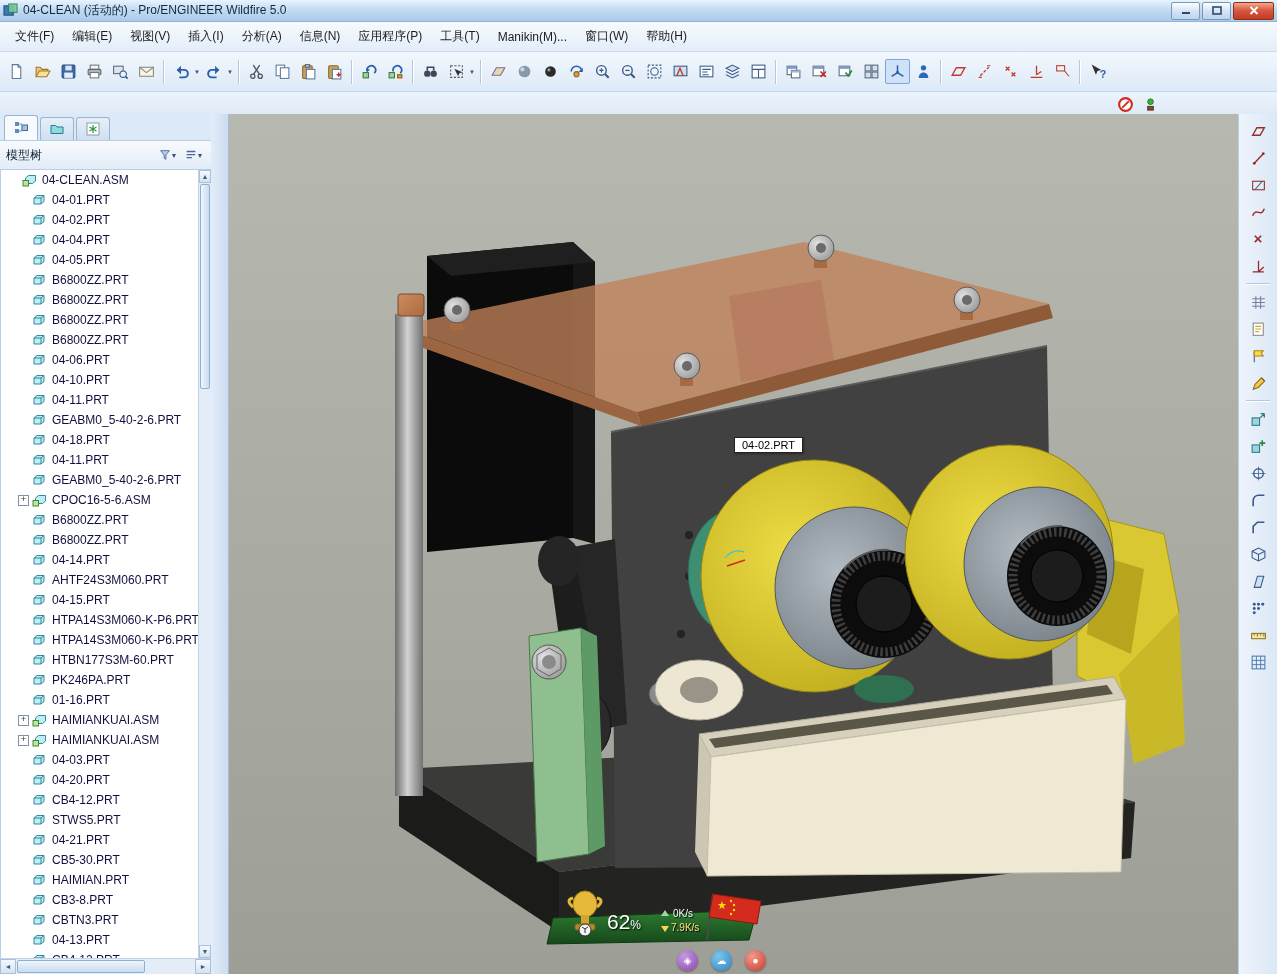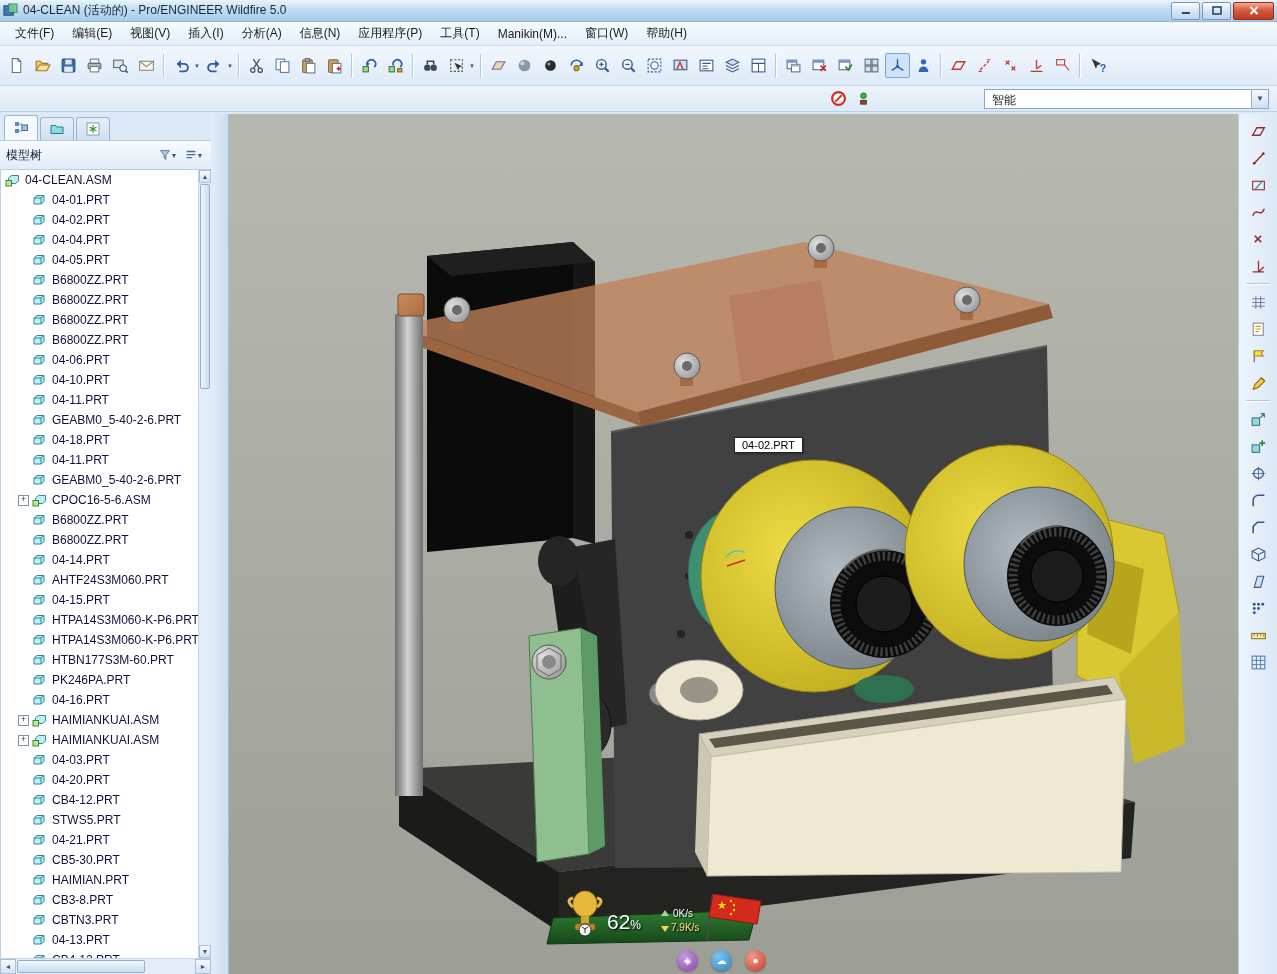--- a/index.html
+++ b/index.html
@@ -5,21 +5,21 @@
 *{box-sizing:border-box;margin:0;padding:0}
 html,body{width:1277px;height:974px;overflow:hidden}
 body{position:relative;font-family:"Liberation Sans",sans-serif;font-size:12px;background:#dce9f7;color:#222;-webkit-user-select:none}
 svg{display:block}
 
 .titlebar{height:22px;display:flex;align-items:center;padding:0 3px;background:linear-gradient(#e9f4fd,#c2dcf2 45%,#a9cbe9);border-bottom:1px solid #8fb4d9}
 .title-text{margin-left:5px;flex:1;font-size:12px;color:#152a40;white-space:nowrap}
 .wb{width:29px;height:18px;margin-left:2px;border:1px solid #7d97b8;border-radius:2px;background:linear-gradient(#fdfeff,#d5e4f4 50%,#bdd4ec);display:flex;align-items:center;justify-content:center}
 .wb.close{width:41px;background:linear-gradient(#f4a98f,#d85940 45%,#c23a22);border-color:#8e3018}
 
-.menubar{height:24px;display:flex;align-items:center;padding-left:6px;background:linear-gradient(#f6fafe,#e3eef9);border-bottom:1px solid #cddcee}
+.menubar{height:30px;display:flex;align-items:center;padding-left:6px;background:linear-gradient(#f6fafe,#e3eef9);border-bottom:1px solid #cddcee}
 .menu-item{padding:4px 9px;color:#1c1c1c;white-space:nowrap}
 
 .toolbar{height:40px;display:flex;align-items:center;padding:0 4px;background:linear-gradient(#f2f7fd,#ddeaf8);border-bottom:1px solid #c3d7ec;gap:1px}
 .tbi{width:25px;height:25px;display:flex;align-items:center;justify-content:center;border-radius:2px;flex:none}
 .tbi.pressed{background:#cfe2f8;border:1px solid #7aa7d8}
 .dd-arr{font-size:6px;color:#3a5576;margin-left:-2px;width:8px;text-align:center}
 .sep{width:0;height:24px;border-left:1px solid #b4c9e0;border-right:1px solid #fff;margin:0 3px;flex:none}
 .row2{height:26px;display:flex;align-items:center;padding:0 6px;background:linear-gradient(#ecf3fb,#dde9f7);border-bottom:1px solid #b9cfe6}
 .row2 .spacer{flex:1}
 .row2 .gap{width:108px}
@@ -37,21 +37,21 @@
 
 .nav-tabs{height:26px;display:flex;align-items:flex-end;padding-left:4px;gap:2px}
 .nav-tab{width:34px;height:23px;display:flex;align-items:center;justify-content:center;border:1px solid #9ab4d2;border-bottom:none;border-radius:3px 3px 0 0;background:linear-gradient(#e6eff9,#cfdff1)}
 .nav-tab.active{background:#f6fafd;height:25px}
 .tree-header{height:24px;display:flex;align-items:center;background:linear-gradient(#f7fafd,#e2ecf7);border:1px solid #b9cfe6;border-left:none;border-right:none;padding:14px 4px}
 .tree-title{font-size:12px;color:#14233c;flex:1;padding-left:2px}
 .hdr-btn{display:flex;align-items:center;padding:1px 3px;border-radius:2px}
 .hdr-btn .dd-arr{font-size:7px}
 .tree-wrap{flex:1;position:relative;background:#fff;border-left:1px solid #b9cfe6;overflow:hidden}
 .tree-list{position:absolute;top:0;left:0;right:13px;bottom:0;overflow:hidden}
-.ti{display:flex;align-items:center;height:20px;padding-left:4px;white-space:nowrap}
+.ti{display:flex;align-items:center;height:20px;padding-left:21px;white-space:nowrap}
 .ti:not(.root){padding-left:17px}
 .exp{width:11px;height:11px;margin-right:3px;flex:none;text-align:center;font:9px/9px "Liberation Mono",monospace;color:#333}
 .exp.box{border:1px solid #7d92ab;background:#fff}
 .picon{width:17px;flex:none;margin-right:3px}
 .tl{font-size:12px;color:#101040}
 
 .vscroll{position:absolute;top:0;right:0;width:13px;bottom:0;background:#e4edf7;border-left:1px solid #c2d4e8;display:flex;flex-direction:column}
 .varrow{height:13px;display:flex;align-items:center;justify-content:center;font-size:7px;color:#3c5a80;background:linear-gradient(#f5f9fd,#d3e2f2);border:1px solid #a8c0da}
 .vthumb{height:205px;margin:1px;background:linear-gradient(90deg,#f0f6fc,#c8dcf0);border:1px solid #8fb0d2;border-radius:2px}
 .vtrack{flex:1}
@@ -381,24 +381,20 @@
         <path d="M4.8 11.2l6.4-6.4" stroke="#d42b1e" stroke-width="1.8"></path>
       </svg>
     </span>
   <span class="tbi">
       <svg width="15" height="15" viewBox="0 0 16 16">
         <circle cx="8" cy="5" r="3" fill="#3ab53a" stroke="#1a7a1a"></circle>
         <rect x="5" y="10" width="6" height="4" fill="#8a4a3a" stroke="#5a2a1a"></rect>
       </svg>
     </span>
   <span class="gap"></span>
-  <div class="combo">
-    <span class="combo-val">智能</span>
-    <span class="combo-btn">▼</span>
-  </div>
 </div>
 
 <div class="main">
 
   <div class="left-panel">
     <div class="nav-tabs">
       <span class="nav-tab active">
           <svg width="16" height="16" viewBox="0 0 16 16">
             <rect x="2" y="2" width="4" height="4" fill="#5a8ac8"></rect>
             <rect x="2" y="9" width="4" height="4" fill="#5a8ac8"></rect>
@@ -720,21 +716,21 @@
           </div>
           <div class="ti">
             <span class="exp"></span>
             <span class="picon">
               <svg width="14" height="13" viewBox="0 0 14 13">
                 <path d="M2 4l3-2.5h7v6L9 10H2z" fill="#bfeef2" stroke="#1d7f96" stroke-width=".9"></path>
                 <path d="M2 4h7v6" fill="none" stroke="#1d7f96" stroke-width=".9"></path>
                 <path d="M9 4l3-2.5" stroke="#1d7f96" stroke-width=".9"></path>
               </svg>
             </span>
-            <span class="tl">04-16.PRT</span>
+            <span class="tl">01-16.PRT</span>
           </div>
           <div class="ti">
             <span class="exp box">+</span>
             <span class="picon">
               <svg width="14" height="13" viewBox="0 0 14 13">
                 <path d="M3.5 4l3-2.5h7v5.5L10.5 9.5h-7z" fill="#bfeef2" stroke="#1d7f96" stroke-width=".9"></path>
                 <rect x="1" y="6.5" width="5.5" height="5.5" fill="#b8e89a" stroke="#3a7a2a" stroke-width=".9"></rect>
               </svg>
             </span>
             <span class="tl">HAIMIANKUAI.ASM</span>

